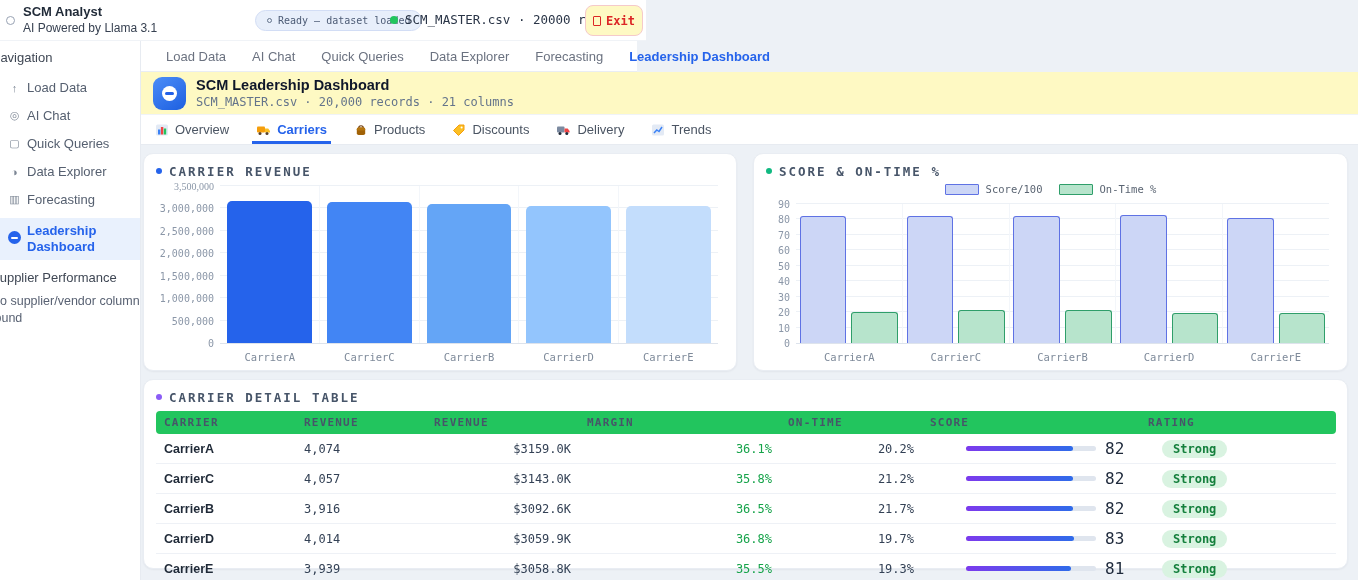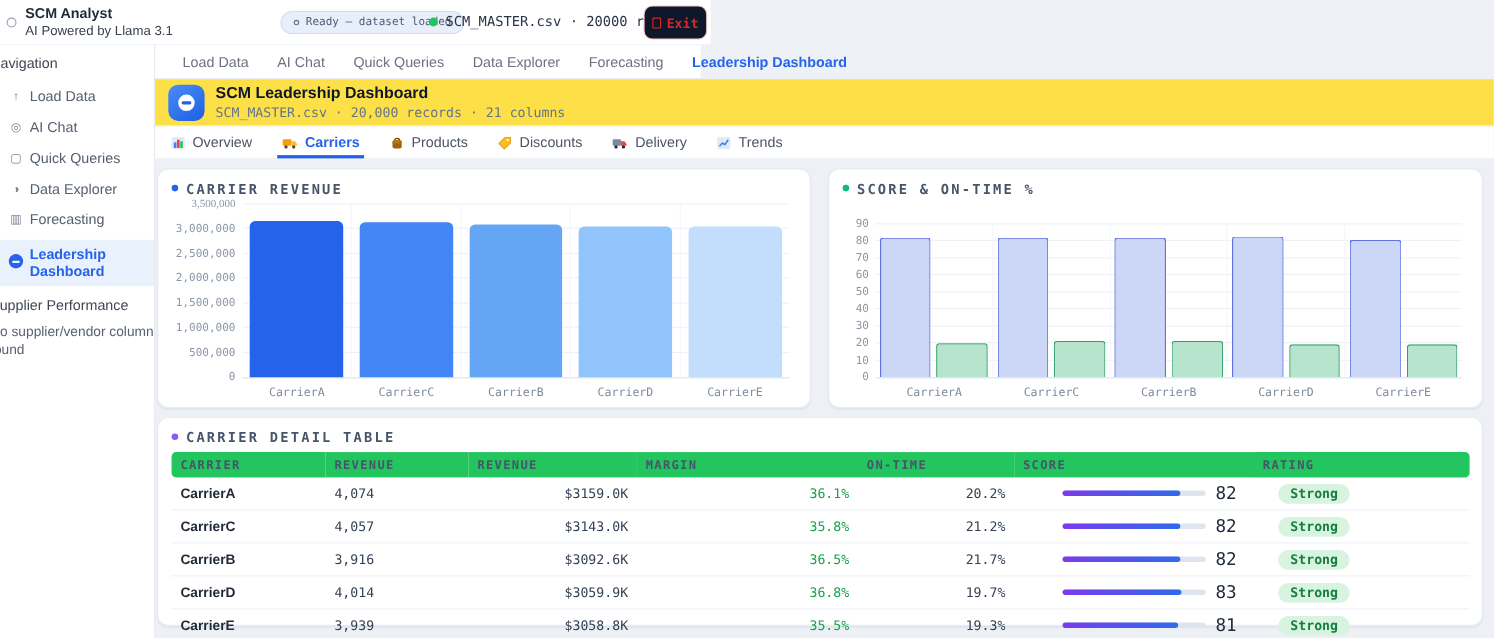--- a/index.html
+++ b/index.html
@@ -16,21 +16,21 @@
   .brand-title { font-size:13px; font-weight:700; color:#1f2937; line-height:16px; }
   .brand-sub { font-size:12px; color:#374151; line-height:16px; }
   .b-ready { position:absolute; left:255px; top:10px; height:21px; display:flex; align-items:center; gap:6px;
     padding:0 11px; background:#e8effb; border:1px solid #d2ddf5; border-radius:11px;
     font-family:"DejaVu Sans Mono",monospace; font-size:10px; color:#4c5b75; white-space:nowrap; }
   .b-ready .dot { width:5px; height:5px; border:1px solid #64748b; border-radius:50%; }
   .b-file { position:absolute; left:390px; top:12px; display:flex; align-items:center; gap:7px;
     font-family:"DejaVu Sans Mono",monospace; font-size:12.5px; color:#2a3547; white-space:nowrap; }
   .b-file .gdot { width:8px; height:8px; background:#22c55e; border-radius:50%; }
   .b-exit { position:absolute; left:585px; top:5px; height:31px; width:58px; display:flex; align-items:center; justify-content:center; gap:5px;
-    background:#0f172a; border:1px solid #f5caca; border-radius:8px; cursor:pointer;
+    background:#fef9c3; border:1px solid #f5caca; border-radius:8px; cursor:pointer;
     font-family:"DejaVu Sans Mono",monospace; font-size:12px; font-weight:700; color:#dc2626; }
   .b-exit .door { width:8px; height:10px; border:1.5px solid #dc2626; border-radius:1px; }
 
   
   .tabbar { position:absolute; left:141px; top:41px; width:496px; height:31px; background:#fff;
     border-bottom:1px solid #e9edf3; display:flex; align-items:center; gap:26px; padding-left:25px; }
   .tabbar .tab { font-size:13px; color:#6b7280; white-space:nowrap; cursor:pointer; }
   .tabbar .tab.active { color:#2563eb; font-weight:700; }
 
   
@@ -43,21 +43,21 @@
   .snav .si { width:13px; font-size:11px; color:#7c8694; text-align:center; flex:none; }
   .snav.active { background:#e9f1fd; height:auto; padding:5px 8px 5px 17px; margin:7px 0 6px 0; align-items:flex-start; }
   .snav.active .lbl { color:#2563eb; font-weight:700; line-height:16px; width:86px; }
   .lead-ic { width:13px; height:13px; background:#2563eb; border-radius:50%; position:relative; flex:none; margin-top:8px; }
   .lead-ic::after { content:""; position:absolute; left:3px; top:5.5px; width:7px; height:2px; background:#fff; border-radius:1px; }
   .side-sec2 { font-size:13px; color:#3f4754; margin:10px 0 8px 0; }
   .side-note { font-size:12.5px; color:#596273; line-height:17px; width:150px; }
 
   
   .main { position:absolute; left:141px; top:72px; width:1217px; height:508px; }
-  .dash-header { height:43px; background:#fde047; display:flex; align-items:center; padding:0 12px; border-bottom:1px solid #f0f3f7; }
+  .dash-header { height:43px; background:#fef9c3; display:flex; align-items:center; padding:0 12px; border-bottom:1px solid #f0f3f7; }
   .hicon { width:33px; height:33px; border-radius:9px; background:linear-gradient(145deg,#4b8df8,#1d5fe0);
     display:flex; align-items:center; justify-content:center; flex:none; }
   .hicon .ring { width:15px; height:15px; background:#fff; border-radius:50%; position:relative; }
   .hicon .ring::after { content:""; position:absolute; left:3px; top:6px; width:9px; height:3px; background:#2160e8; border-radius:2px; }
   .htitles { margin-left:10px; }
   .htitle { font-size:14.5px; font-weight:700; color:#0f172a; line-height:17px; }
   .hsub { font-family:"DejaVu Sans Mono",monospace; font-size:12px; color:#64748b; line-height:16px; }
   .hbadges { margin-left:auto; display:flex; gap:9px; }
   .bv2 { height:22px; display:flex; align-items:center; padding:0 13px; border-radius:11px;
     background:#e9effc; border:1px solid #ccd9f6; font-family:"DejaVu Sans Mono",monospace; font-size:12px; color:#3b5bdb; }
@@ -316,20 +316,30 @@
               <div>CarrierE</div>
             </div>
           </div>
       </div>
       <div class="card c2">
         <div class="card-title">
           <span class="tdot" id="dot-c2" style="background: rgb(16, 185, 129);"></span>
           <span>SCORE &amp; ON-TIME %</span>
         </div>
         <div class="chart cc2" id="chart2">
+            <div class="legend">
+              <div class="litem">
+                <span class="lbox" style="background: rgb(204, 214, 246); border-color: rgb(95, 114, 228);"></span>
+                <span>Score/100</span>
+              </div>
+              <div class="litem">
+                <span class="lbox" style="background: rgb(183, 228, 204); border-color: rgb(47, 158, 106);"></span>
+                <span>On-Time %</span>
+              </div>
+            </div>
             <div class="plot">
               <div class="gridline" style="bottom: 11.1111%;"></div>
               <div class="gridline" style="bottom: 22.2222%;"></div>
               <div class="gridline" style="bottom: 33.3333%;"></div>
               <div class="gridline" style="bottom: 44.4444%;"></div>
               <div class="gridline" style="bottom: 55.5556%;"></div>
               <div class="gridline" style="bottom: 66.6667%;"></div>
               <div class="gridline" style="bottom: 77.7778%;"></div>
               <div class="gridline" style="bottom: 88.8889%;"></div>
               <div class="gridline" style="bottom: 100%;"></div>

